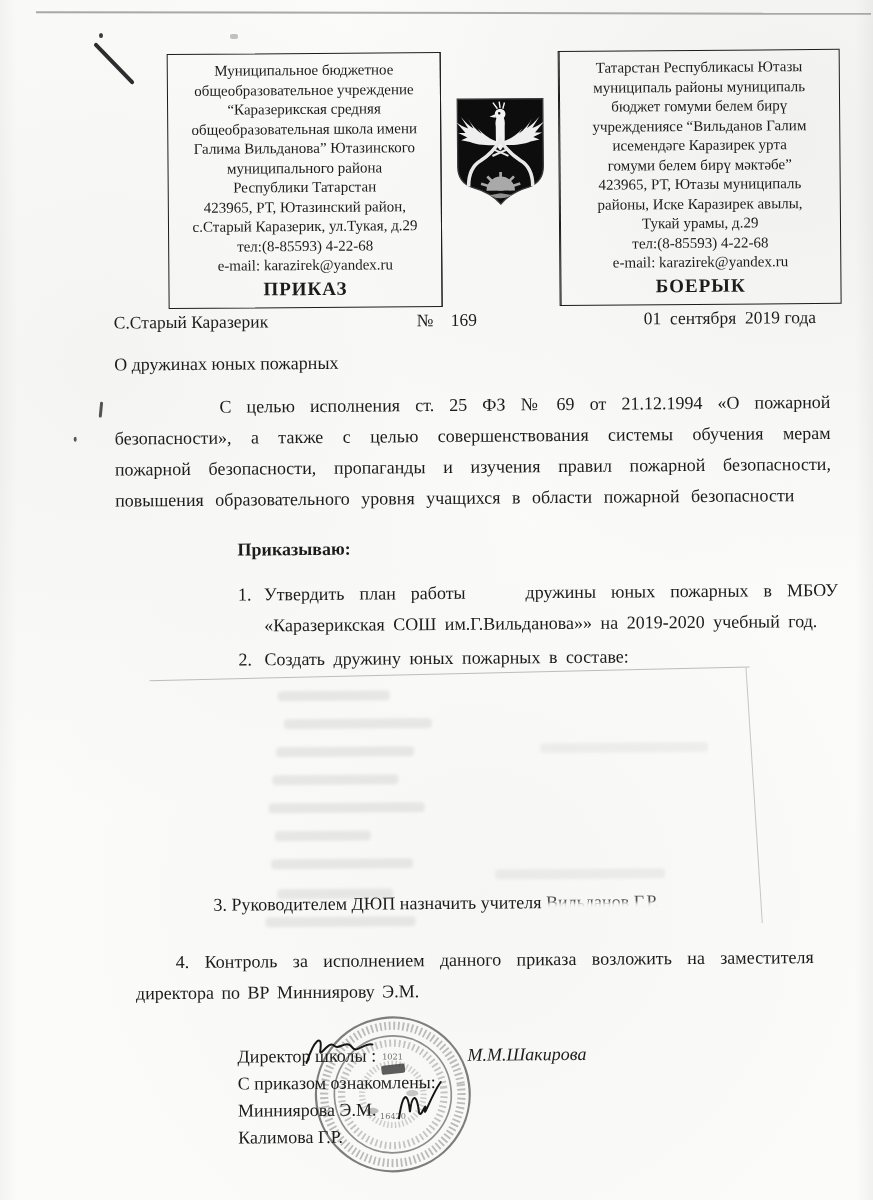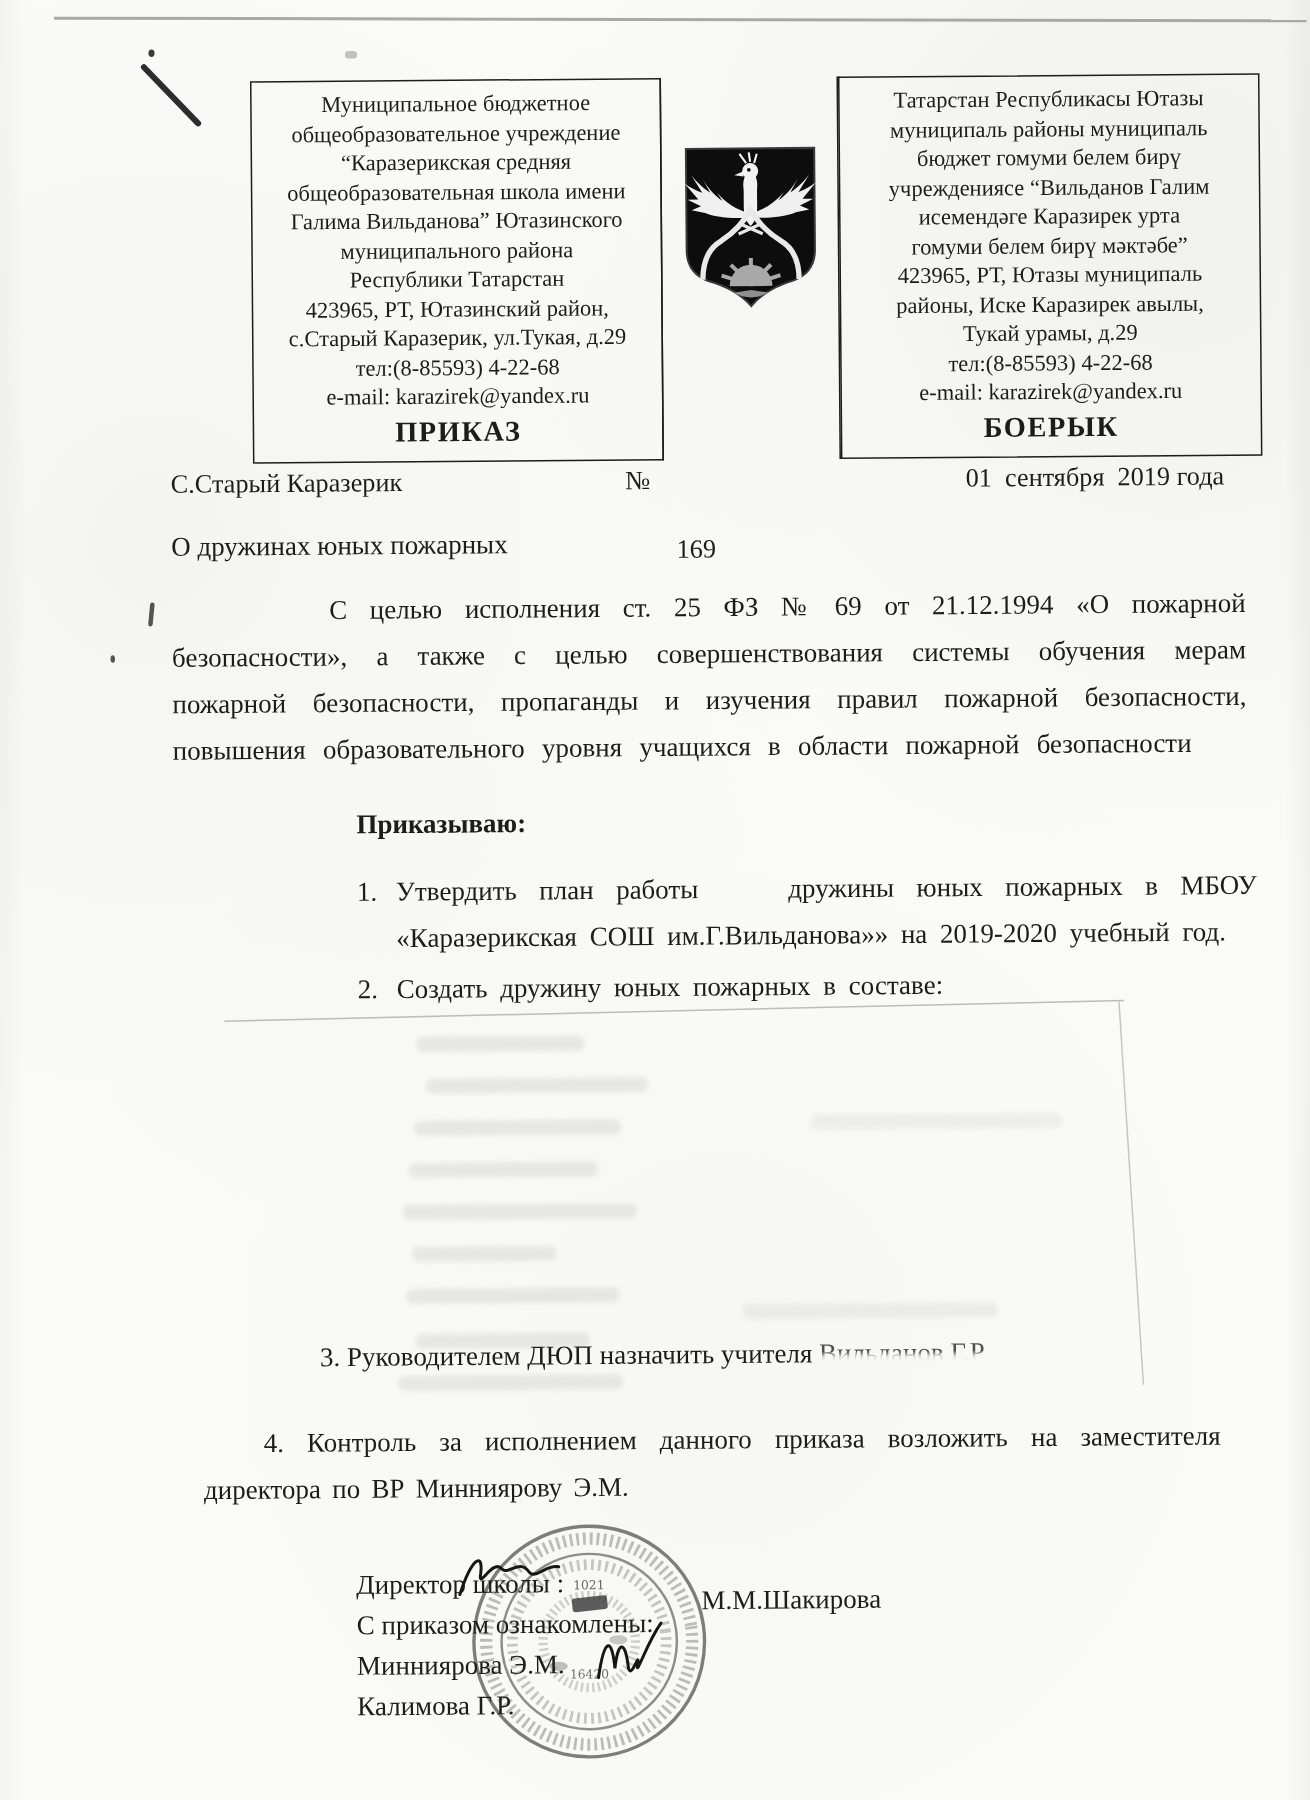--- a/index.html
+++ b/index.html
@@ -28,21 +28,21 @@
   .hdr-left{width:274px;border:1.6px solid #1d1d1d;}
   .hdr-mid{width:120px;border-left:1.4px solid #1d1d1d;border-right:1.4px solid #1d1d1d;margin-left:-1.4px;margin-right:-1.4px;display:flex;align-items:flex-start;justify-content:center;padding-top:42px;}
   .hdr-right{width:282px;border:1.6px solid #1d1d1d;}
   .hdr-line{white-space:nowrap;}
   .hdr-title{font-weight:bold;font-size:19px;letter-spacing:1px;margin-top:3px;}
   
   .meta{top:310px;left:0;width:873px;height:26px;font-size:17.5px;}
   .meta span{position:absolute;white-space:pre;}
   .meta-place{left:115px;}
   .meta-no{left:418px;}
-  .meta-num{left:452px;margin-top:46px;}
+  .meta-num{left:452px;}
   .meta-date{left:645px;}
   .subject{left:115px;top:352px;font-size:18px;}
   .intro{left:115px;top:390px;width:716px;font-size:18px;line-height:31px;text-align:justify;text-indent:105px;word-spacing:7px;}
   .orderword{left:237px;top:538px;font-size:18px;font-weight:bold;text-align:right;}
   .oitem{display:flex;font-size:18px;line-height:31px;}
   .oitem .num{width:26px;flex:none;}
   .oitem .txt{text-align:justify;word-spacing:4px;white-space:pre-wrap;}
   .item1{left:237px;top:578px;width:600px;}
   .item1 .txt{width:578px;}
   .item2{left:237px;top:643px;width:600px;}
@@ -54,21 +54,21 @@
   .item3{left:210px;top:893px;width:640px;display:flex;font-size:18px;white-space:pre;}
   .faded-tail{
     -webkit-mask-image:linear-gradient(to bottom, rgba(0,0,0,.9) 0 42%, rgba(0,0,0,.15) 60%, transparent 75%);
     mask-image:linear-gradient(to bottom, rgba(0,0,0,.9) 0 42%, rgba(0,0,0,.15) 60%, transparent 75%);
     opacity:.85;
   }
   .item4{left:132px;top:945px;width:678px;font-size:18px;line-height:31px;text-align:justify;text-indent:40px;word-spacing:3px;}
   
   .sig-block{left:233px;top:1042px;width:420px;font-size:18px;line-height:27px;z-index:3;}
   .sig-row1{position:relative;}
-  .sig-name{position:absolute;left:230px;top:12px;}
+  .sig-name{position:absolute;left:230px;top:0;font-style:italic;}
   .stamp{left:306px;top:1012px;z-index:2;opacity:.88;}
   .sig1{left:296px;top:1030px;z-index:4;}
   .sig2{left:386px;top:1078px;z-index:4;}
 </style>
 </head>
 <body>
 
 <div class="page">
 
   <div class="abs scan-top-edge"></div>

